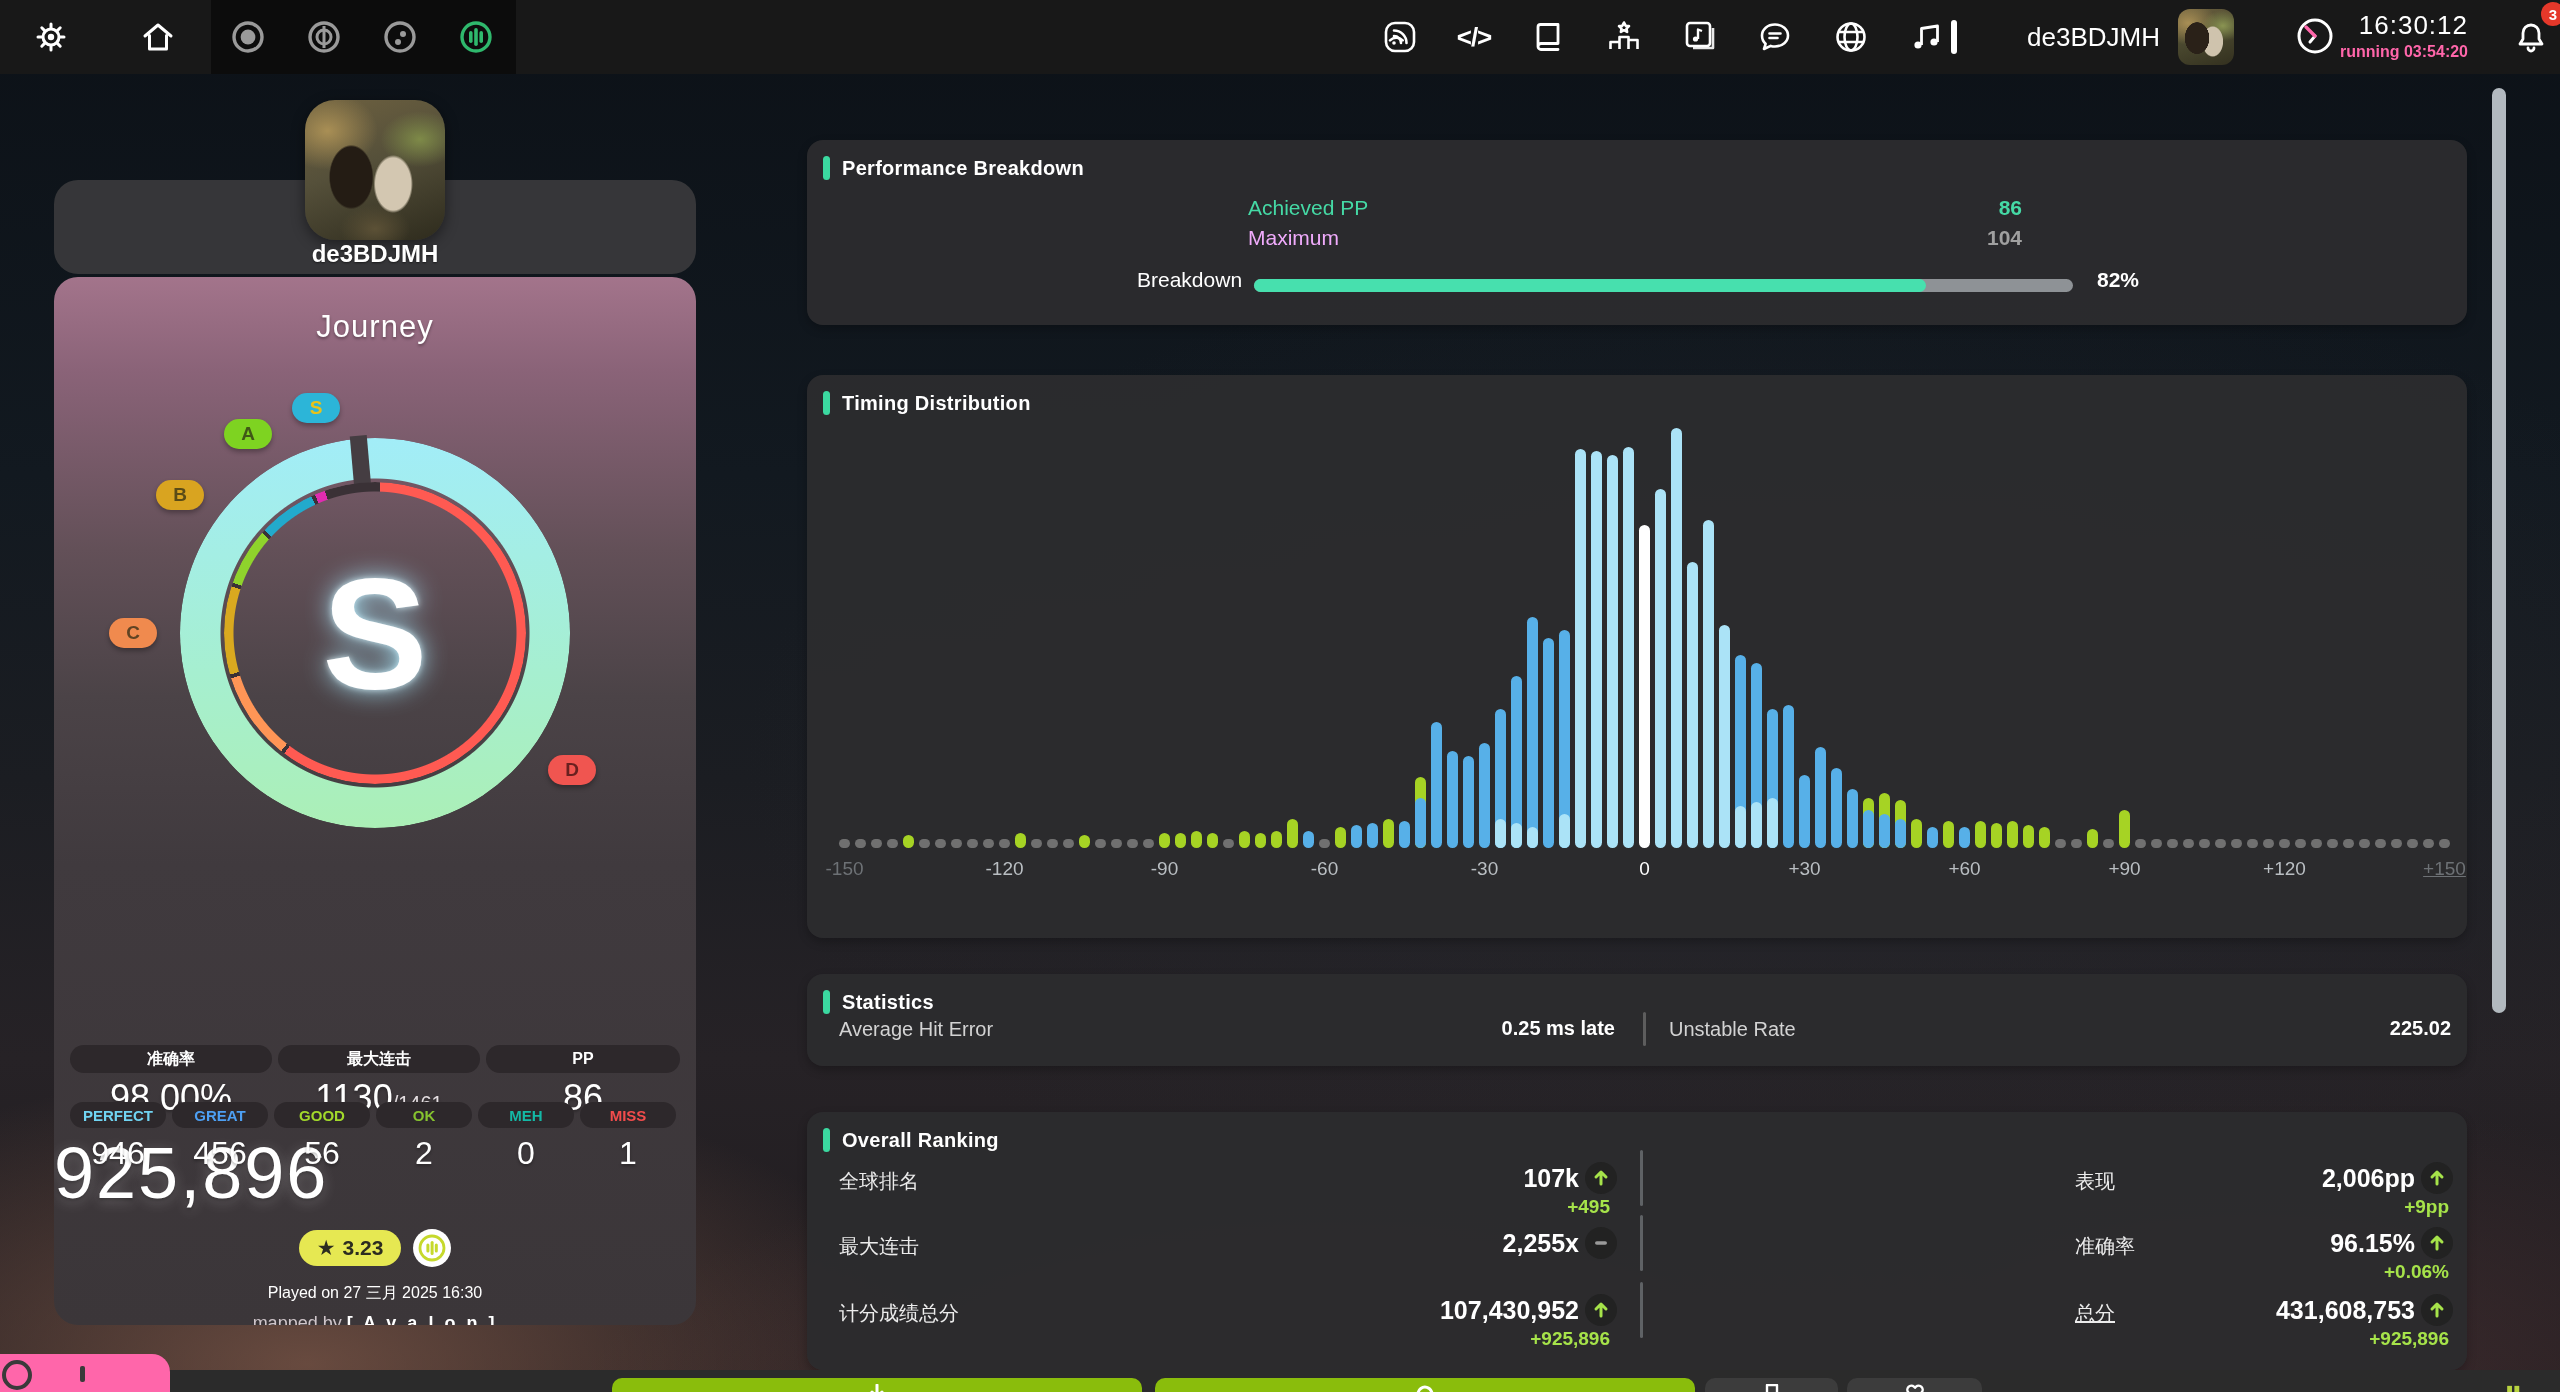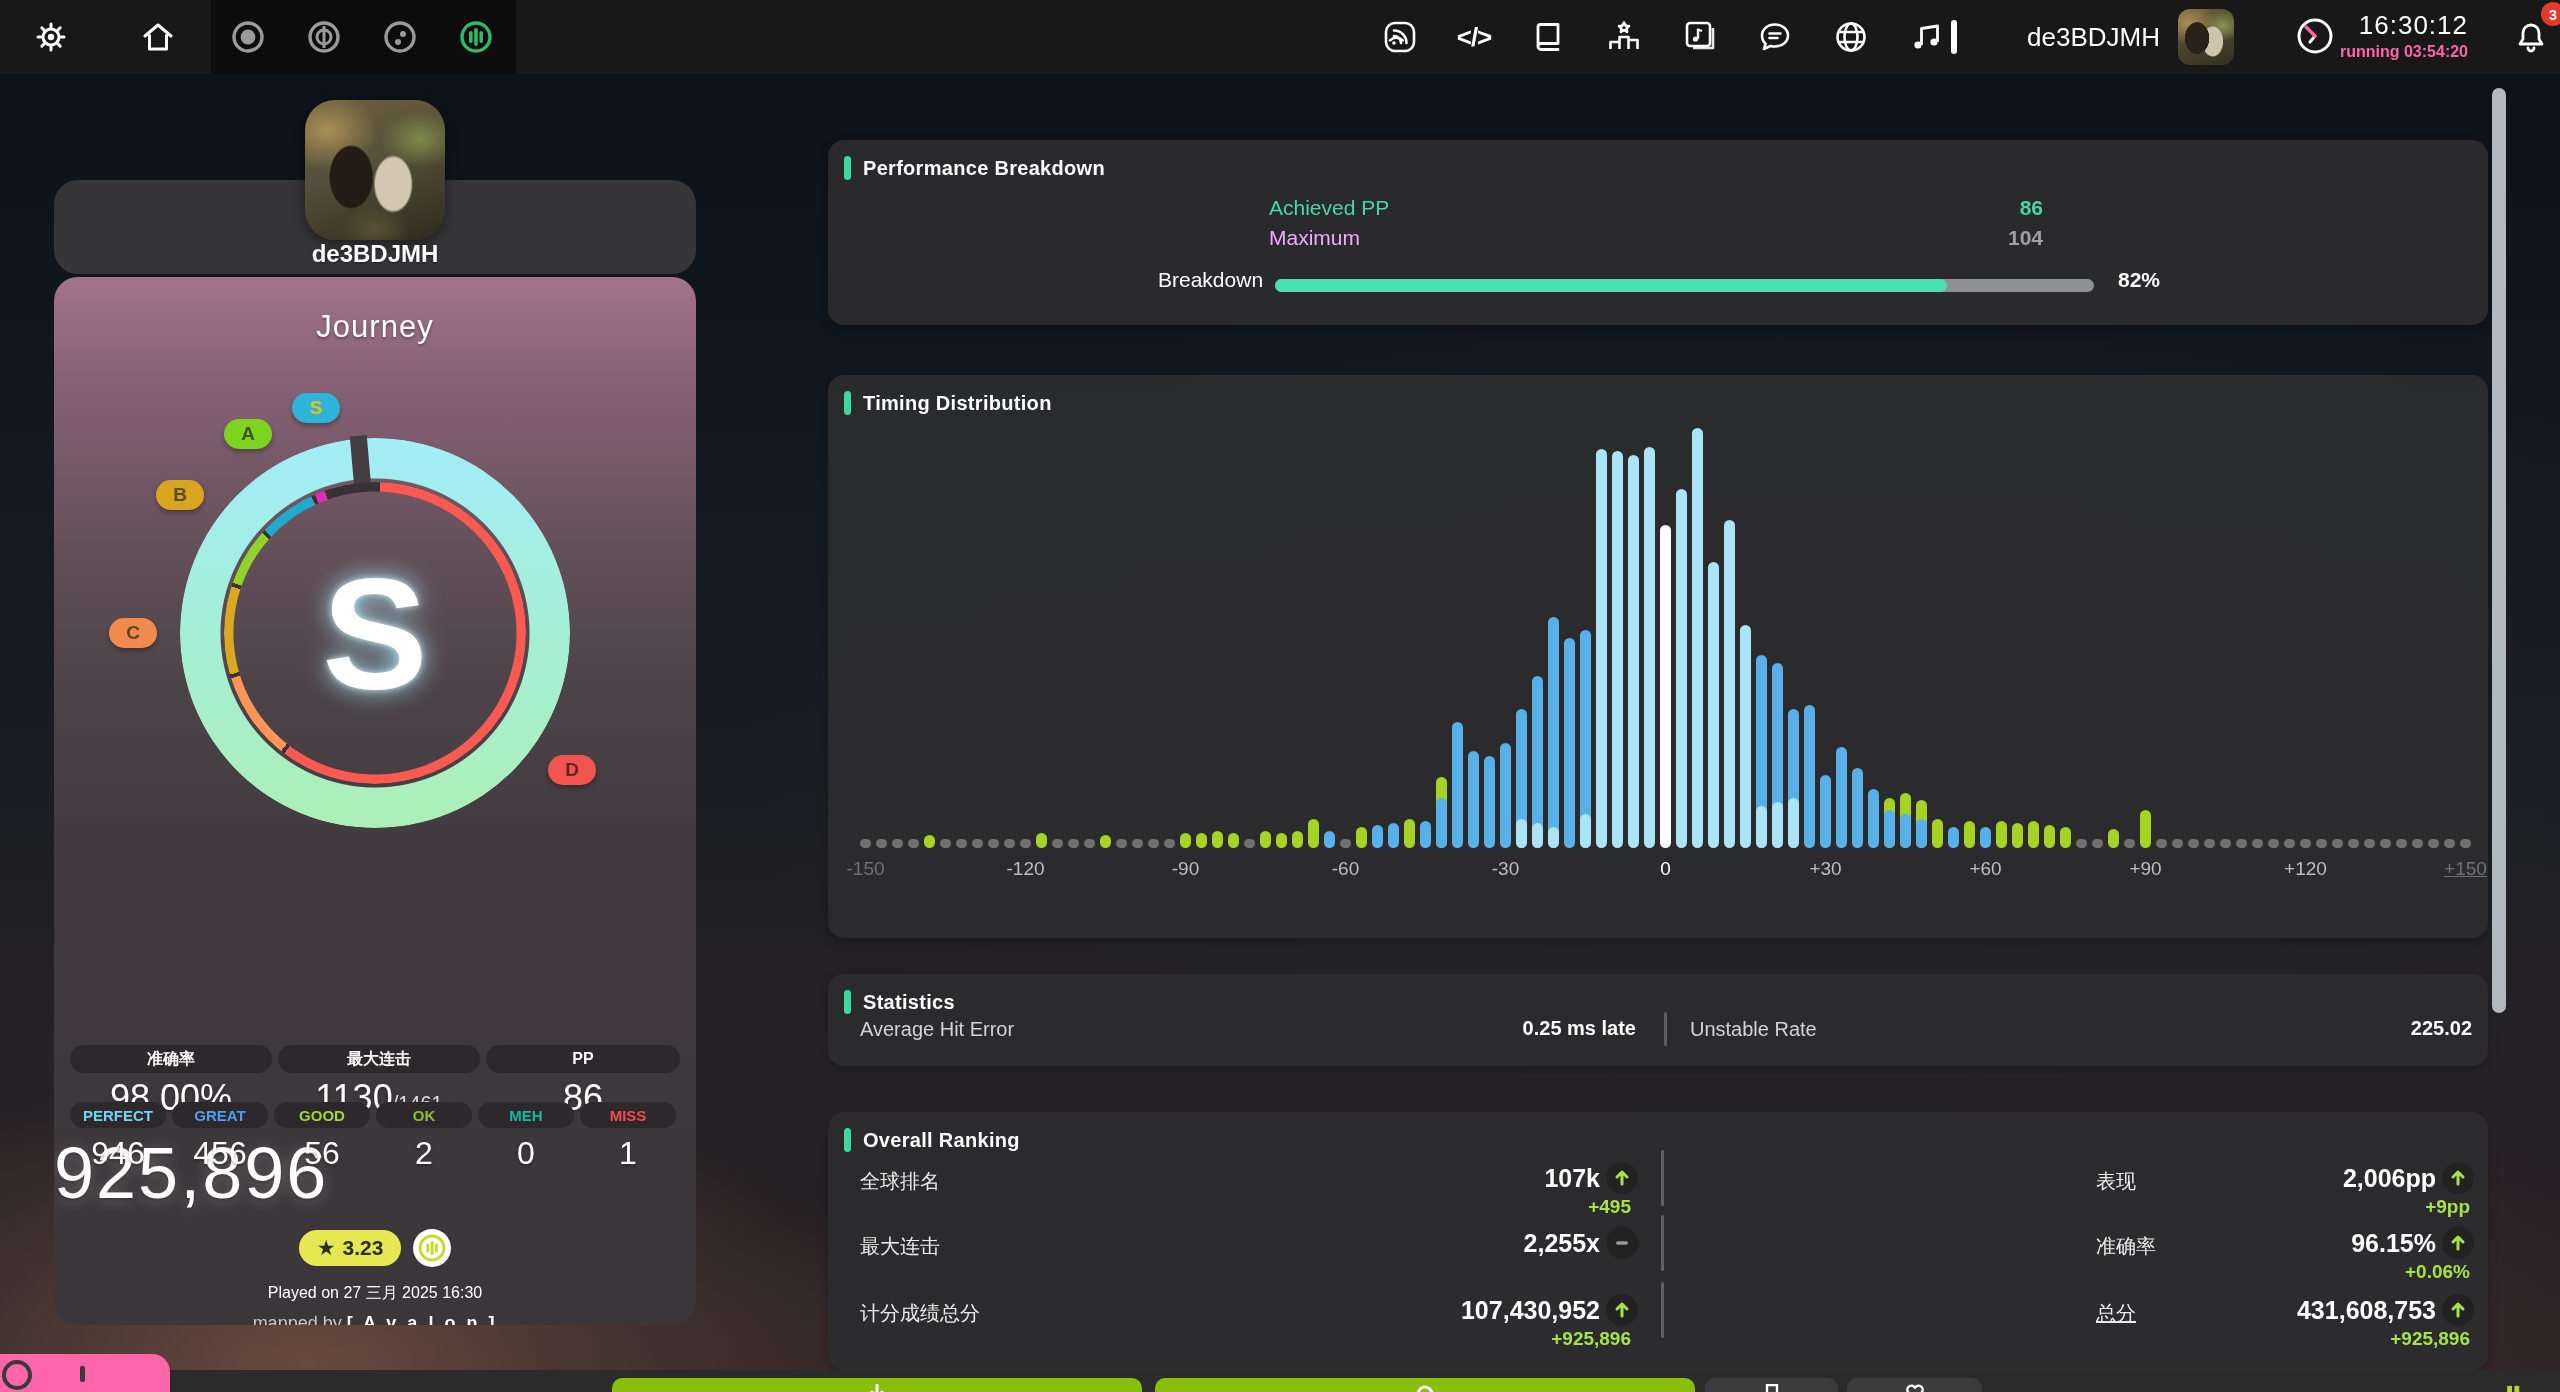--- a/index.html
+++ b/index.html
@@ -108,21 +108,21 @@
   .stat-val { position:absolute; color:#fff; text-align:center; font-size:36px; font-weight:400;
     text-shadow:0 2px 3px rgba(0,0,0,.3); }
   .stat-val small { font-size:20px; color:#e4dee1; font-weight:400; }
   .judge-pill { position:absolute; height:26px; border-radius:13px; background:#2d282b;
     font-size:15px; font-weight:700; display:flex; align-items:center; justify-content:center; top:825px; }
   .judge-count { position:absolute; top:858px; color:#fff; font-size:32px; text-align:center;
     text-shadow:0 2px 3px rgba(0,0,0,.3); }
   #played-on { left:0; top:1006px; width:642px; text-align:center; color:#fff; font-size:16px; }
 
   
-  .panel { position:absolute; left:828px; width:1660px; background:rgba(44,44,46,.96);
+  .panel { position:absolute; left:807px; width:1660px; background:rgba(44,44,46,.96);
     border-radius:16px; overflow:hidden; box-shadow:0 4px 10px rgba(0,0,0,.25); }
   .panel-header { position:absolute; left:16px; top:16px; display:flex; align-items:center; gap:12px; }
   .panel-accent { width:7px; height:24px; border-radius:4px; background:#3bd9a0; }
   .panel-title { color:#fff; font-size:20px; font-weight:700; letter-spacing:.3px; }
 
   
   .pb-label { position:absolute; font-size:21px; }
   .pb-value { position:absolute; font-size:21px; font-weight:700; text-align:right; width:120px; }
   #diff-bar { position:absolute; left:447px; top:139px; width:819px; height:13px; border-radius:7px;
     background:#8e9296; }

